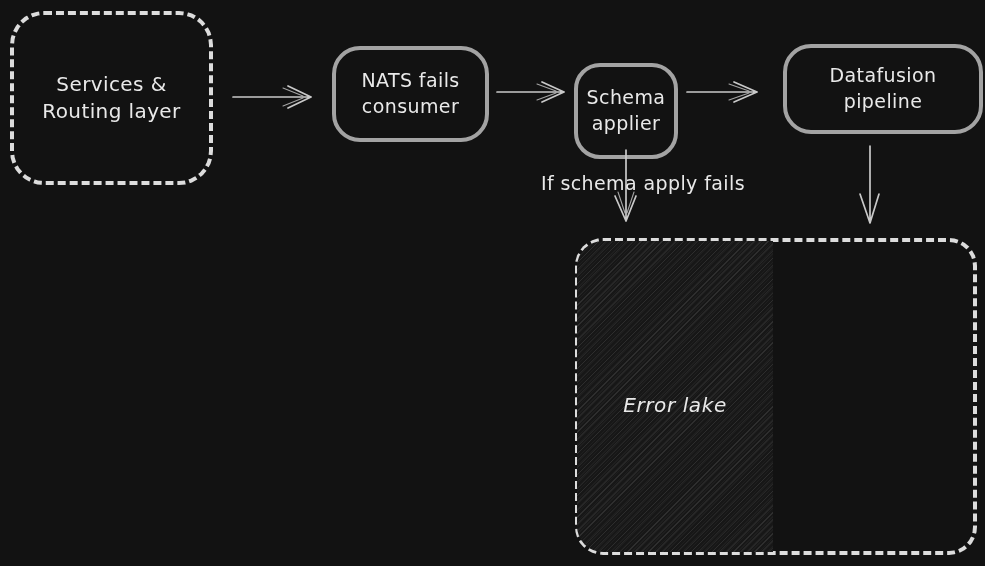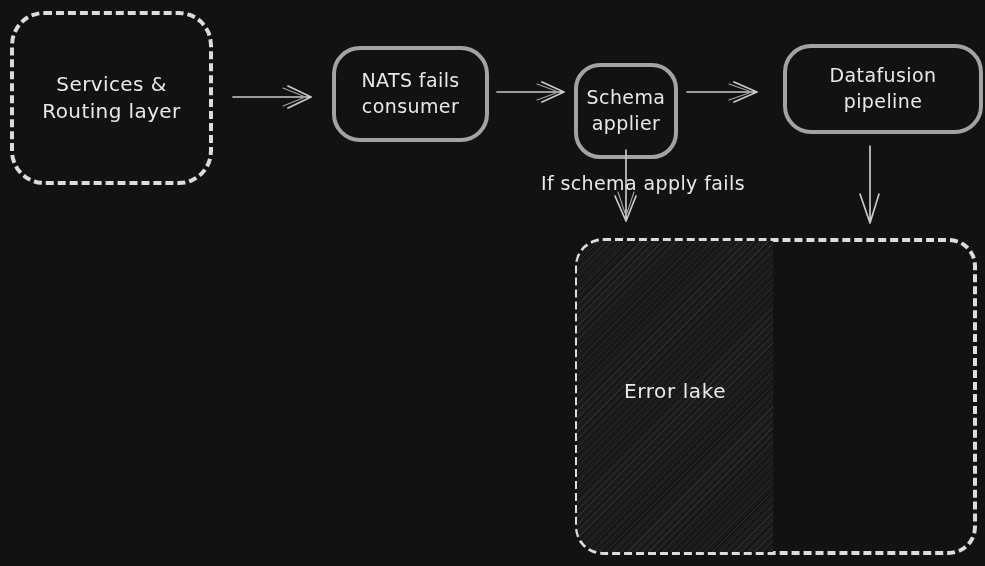--- a/index.html
+++ b/index.html
@@ -67,21 +67,21 @@
       repeating-linear-gradient(135deg, rgba(255,255,255,0.03) 0px, rgba(255,255,255,0.03) 1px, transparent 1px, transparent 3px);
   }
   .lake-label {
     position: absolute;
     width: 200px;
     text-align: center;
     font-size: 20px;
     letter-spacing: 0.6px;
     z-index: 3;
   }
-  #error-lake-label { left: 575px; top: 379px; }
+  #error-lake-label { left: 575px; top: 393px; font-style: italic; }
   #data-lake-label  { left: 778px; top: 385px; }
 
   #fail-label {
     position: absolute;
     left: 521px; top: 172px; width: 224px;
     text-align: right;
     font-size: 19px;
     letter-spacing: 0.4px;
     z-index: 3;
   }

